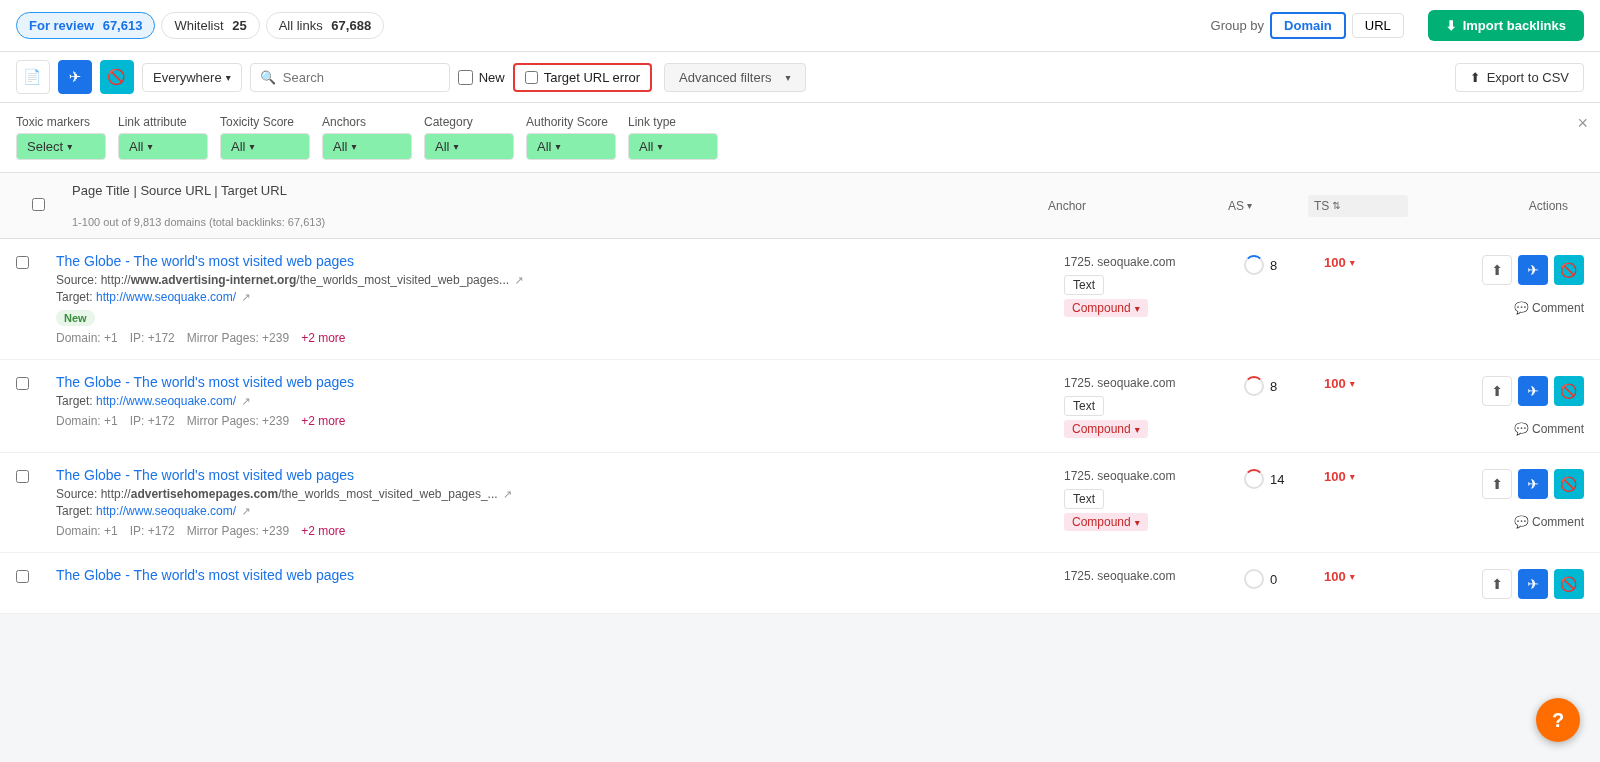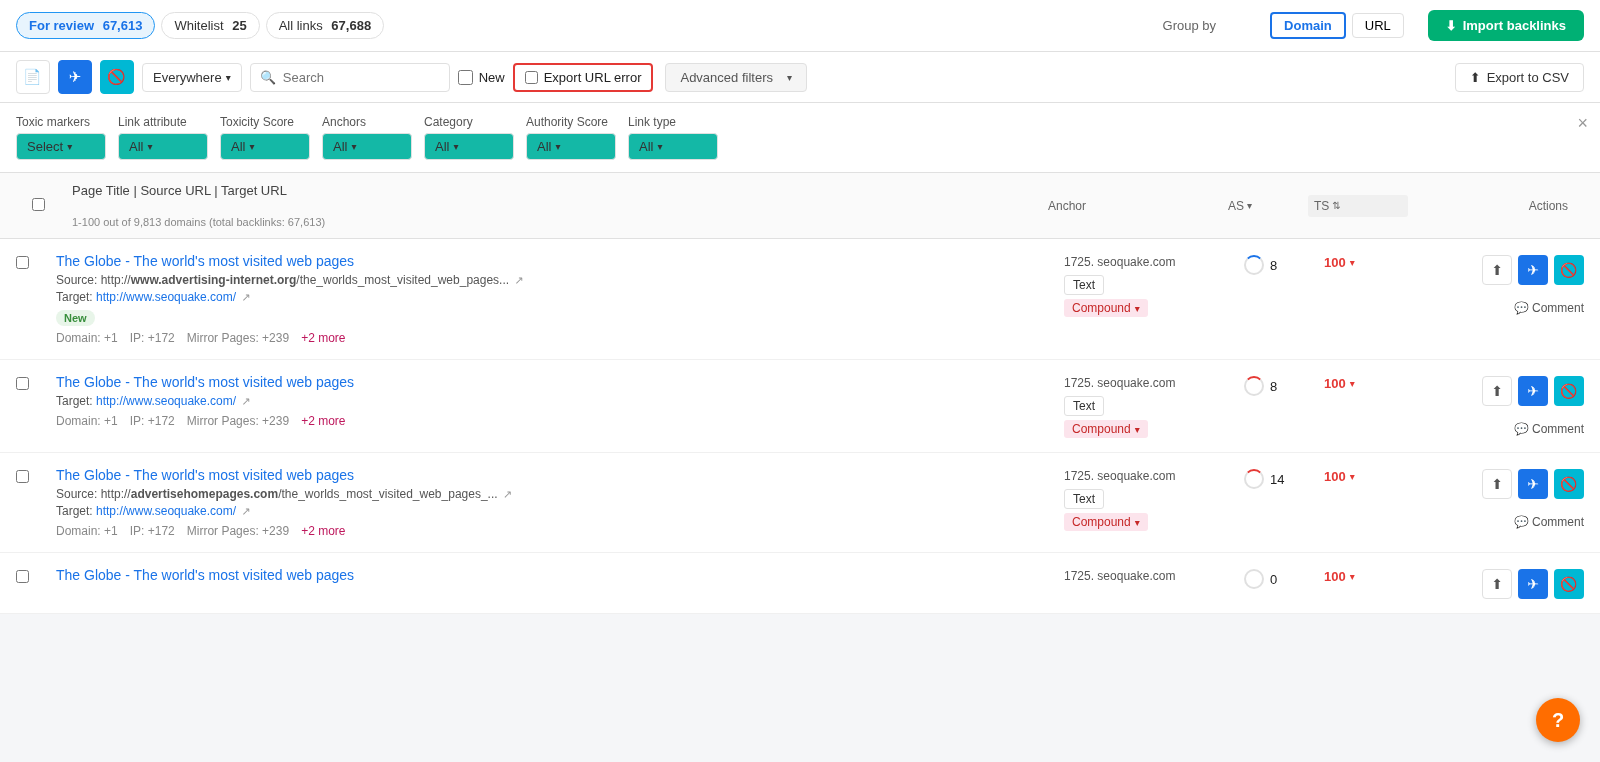--- a/index.html
+++ b/index.html
@@ -5,42 +5,42 @@
     * { box-sizing: border-box; margin: 0; padding: 0; }
     body { font-family: -apple-system, BlinkMacSystemFont, 'Segoe UI', sans-serif; font-size: 13px; background: #f5f6f8; color: #222; }
 
     
     .top-bar { display: flex; align-items: center; padding: 10px 16px; background: #fff; border-bottom: 1px solid #e0e0e0; gap: 8px; }
     .tab-pill { padding: 5px 12px; border-radius: 20px; font-size: 13px; cursor: pointer; border: 1px solid #e0e0e0; background: #fff; color: #333; }
     .tab-pill.active { background: #e8f4fd; border-color: #2196f3; color: #1a73e8; font-weight: 600; }
     .tab-count { font-weight: 700; }
     .group-by { display: flex; align-items: center; gap: 6px; margin-left: auto; font-size: 13px; color: #555; }
     .group-btn { padding: 4px 12px; border-radius: 4px; border: 1px solid #e0e0e0; background: #fff; cursor: pointer; font-size: 13px; }
-    .group-btn.active { background: #fff; border: 2px solid #1a73e8; color: #1a73e8; font-weight: 600; margin-left: 48px; }
+    .group-btn.active { background: #fff; border: 2px solid #1a73e8; color: #1a73e8; font-weight: 600; }
     .import-btn { margin-left: 16px; background: #00b074; color: #fff; border: none; border-radius: 6px; padding: 8px 18px; font-size: 13px; font-weight: 600; cursor: pointer; display: flex; align-items: center; gap: 6px; }
 
     
     .filter-bar { display: flex; align-items: center; padding: 8px 16px; background: #fff; border-bottom: 1px solid #e0e0e0; gap: 8px; }
     .filter-icon-btn { width: 34px; height: 34px; border: 1px solid #e0e0e0; border-radius: 4px; background: #fff; display: flex; align-items: center; justify-content: center; cursor: pointer; }
     .filter-icon-btn.blue { background: #1a73e8; border-color: #1a73e8; }
     .filter-icon-btn.teal { background: #00b8d4; border-color: #00b8d4; }
     .dropdown-select { display: flex; align-items: center; gap: 4px; padding: 6px 10px; border: 1px solid #e0e0e0; border-radius: 4px; background: #fff; cursor: pointer; font-size: 13px; color: #333; }
     .search-box { display: flex; align-items: center; gap: 6px; padding: 6px 10px; border: 1px solid #e0e0e0; border-radius: 4px; background: #fff; flex: 0 0 200px; }
     .search-box input { border: none; outline: none; font-size: 13px; width: 100%; background: transparent; color: #999; }
     .checkbox-label { display: flex; align-items: center; gap: 6px; font-size: 13px; cursor: pointer; }
     .checkbox-label input[type="checkbox"] { width: 15px; height: 15px; cursor: pointer; }
     .target-url-error { display: flex; align-items: center; gap: 6px; font-size: 13px; cursor: pointer; padding: 5px 10px; border: 2px solid #e53935; border-radius: 4px; }
     .advanced-filters-btn { display: flex; align-items: center; gap: 14px; padding: 6px 14px; border: 1px solid #e0e0e0; border-radius: 4px; background: #f5f5f5; cursor: pointer; font-size: 13px; color: #555; margin-left: 4px; }
     .export-btn { margin-left: auto; display: flex; align-items: center; gap: 6px; padding: 6px 14px; border: 1px solid #e0e0e0; border-radius: 4px; background: #fff; cursor: pointer; font-size: 13px; color: #333; }
 
     
     .advanced-panel { background: #fff; border-bottom: 1px solid #e0e0e0; padding: 12px 16px; display: flex; align-items: flex-end; gap: 12px; position: relative; }
     .filter-group { display: flex; flex-direction: column; gap: 4px; }
     .filter-group label { font-size: 12px; color: #555; font-weight: 500; }
-    .filter-select { display: flex; align-items: center; gap: 4px; padding: 5px 10px; border: 1px solid #e0e0e0; border-radius: 4px; background: #14b8a6; cursor: pointer; font-size: 13px; color: #333; min-width: 90px; }
+    .filter-select { display: flex; align-items: center; gap: 4px; padding: 5px 10px; border: 1px solid #e0e0e0; border-radius: 4px; background: #86efac; cursor: pointer; font-size: 13px; color: #333; min-width: 90px; }
     .close-panel { position: absolute; right: 12px; top: 10px; background: none; border: none; cursor: pointer; font-size: 18px; color: #999; }
 
     
     .table-container { background: #fff; margin: 0; }
     .table-header { display: flex; align-items: center; padding: 10px 32px; border-bottom: 1px solid #e0e0e0; background: #fafafa; }
     .th-checkbox { width: 40px; }
     .th-main { flex: 1; font-size: 12px; color: #666; }
     .th-anchor { width: 180px; font-size: 12px; color: #666; }
     .th-as { width: 80px; font-size: 12px; color: #666; display: flex; align-items: center; gap: 3px; }
     .th-ts { width: 100px; font-size: 12px; color: #666; display: flex; align-items: center; gap: 3px; background: #f0f0f0; padding: 4px 6px; border-radius: 3px; }
@@ -130,21 +130,21 @@
     <input type="text" placeholder="Search" style="">
   </div>
 
   <label class="checkbox-label">
     <input type="checkbox" style="">
     <span>New</span>
   </label>
 
   <div class="target-url-error">
     <input type="checkbox" style="">
-    <span>Export URL error</span>
+    <span>Target URL error</span>
   </div>
 
   <button class="advanced-filters-btn">
     <span>Advanced filters</span>
     <span class="chevron">▾</span>
   </button>
 
   <button class="export-btn" style="margin-left:auto;">
     <span>⬆</span>
     <span>Export to CSV</span>

